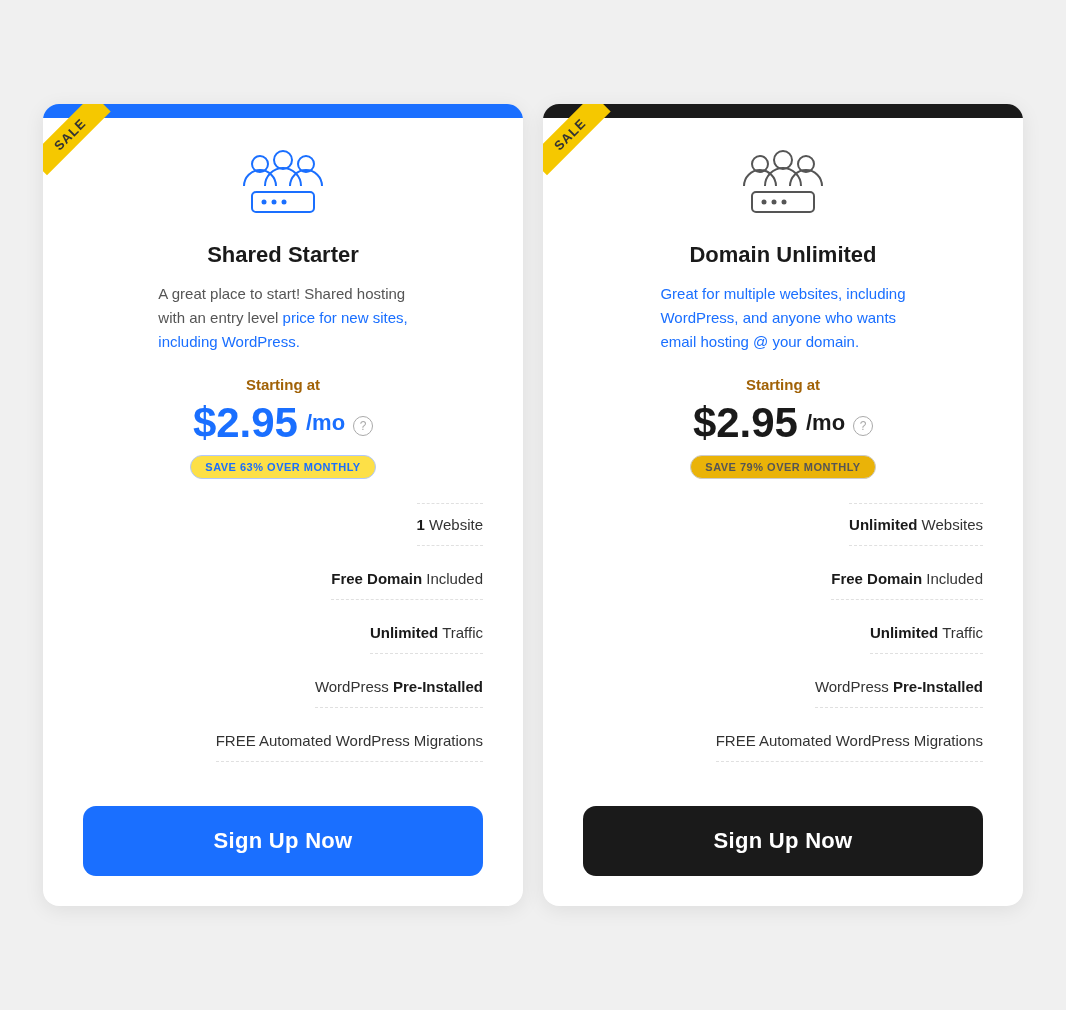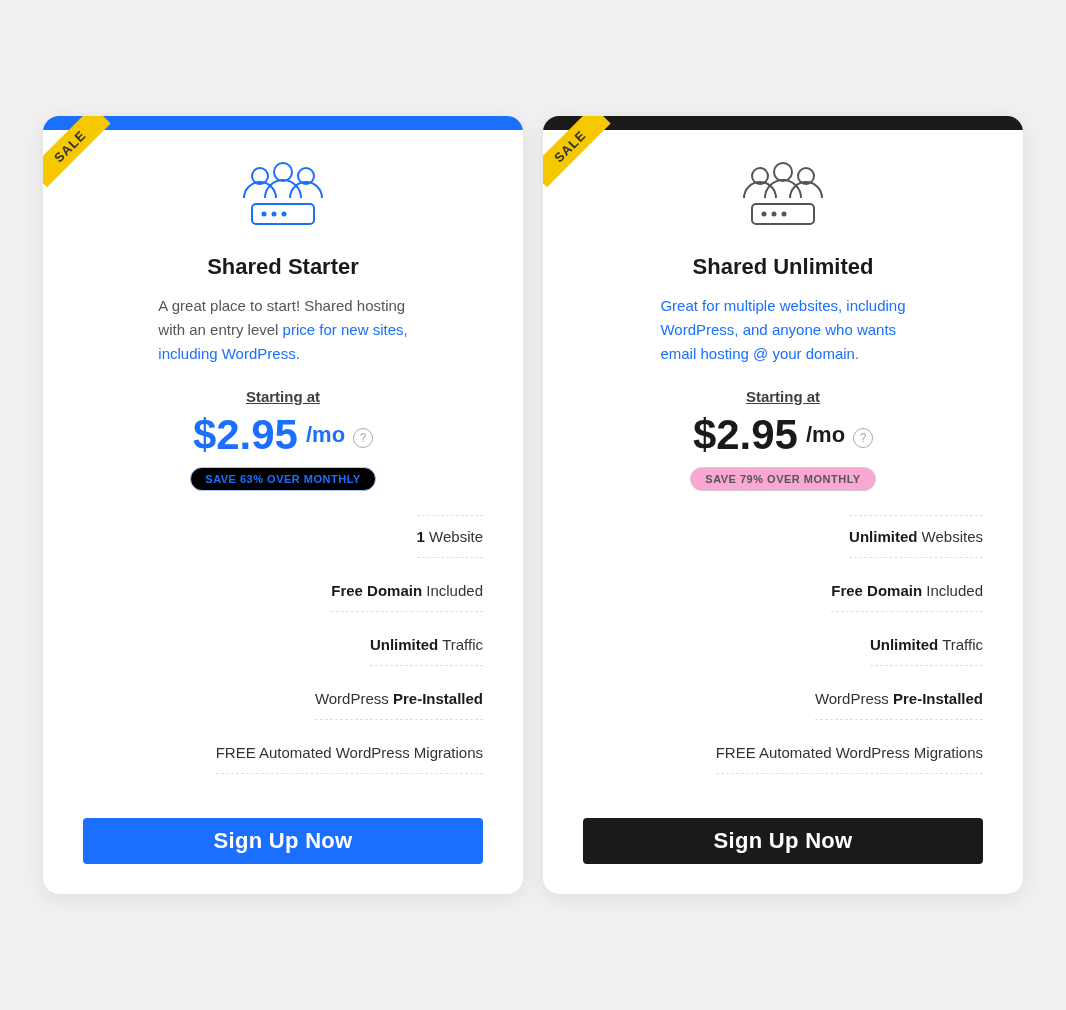--- a/index.html
+++ b/index.html
@@ -86,23 +86,22 @@
       line-height: 1.6;
       text-align: left;
       color: #555;
       margin-bottom: 22px;
     }
     .plan-description .highlight { color: #1a6fff; }
 
     .starting-at {
       font-size: 15px;
       font-weight: 600;
-      color: #404040;
+      color: #a16207;
       margin-bottom: 6px;
-      text-decoration: underline;
     }
 
     .price-row {
       display: flex;
       align-items: center;
       gap: 8px;
       margin-bottom: 8px;
     }
     .price {
       font-size: 42px;
@@ -132,26 +131,26 @@
 
     .save-badge {
       border-radius: 20px;
       padding: 5px 14px;
       font-size: 11px;
       font-weight: 700;
       letter-spacing: 0.5px;
       margin-bottom: 24px;
     }
     .save-badge.blue-badge {
-      background: #000000;
+      background: #fde047;
       color: #1a6fff;
       border: 1px solid #b0c8ff;
     }
     .save-badge.gray-badge {
-      background: #f9a8d4;
+      background: #eab308;
       color: #555;
       border: 1px solid #ccc;
     }
 
     
     .features-list {
       width: 100%;
       display: flex;
       flex-direction: column;
       gap: 12px;
@@ -167,23 +166,23 @@
     }
     .feature-item:first-child {
       border-top: 1.5px dashed #e0e0e0;
     }
     .feature-item .bold { font-weight: 800; color: #1a1a1a; }
 
     
     .cta-button {
       width: calc(100% - 80px);
       margin: 0 40px;
-      padding: 10px;
+      padding: 22px;
       border: none;
-      border-radius: 4px;
+      border-radius: 13px;
       font-size: 22px;
       font-weight: 700;
       color: #fff;
       cursor: pointer;
       letter-spacing: 0.3px;
     }
     .cta-button.blue-btn { background: #1a6fff; }
     .cta-button.dark-btn { background: #1a1a1a; }
   </style>
 </head>
@@ -246,21 +245,21 @@
     <path d="M52 38c0-8.8 7.2-16 16-16s16 7.2 16 16" stroke="#555" stroke-width="2" fill="none"></path>
 
     <circle cx="45" cy="12" r="9" stroke="#555" stroke-width="2" fill="none"></circle>
     <path d="M27 38c0-9.9 8.1-18 18-18s18 8.1 18 18" stroke="#555" stroke-width="2" fill="none"></path>
 
     <rect x="14" y="44" width="62" height="20" rx="4" stroke="#555" stroke-width="2" fill="none"></rect>
     <circle cx="26" cy="54" r="2.5" fill="#555"></circle>
     <circle cx="36" cy="54" r="2.5" fill="#555"></circle>
     <circle cx="46" cy="54" r="2.5" fill="#555"></circle>
   </svg></div>
-        <div class="plan-name">Shared Unlimited</div>
+        <div class="plan-name">Domain Unlimited</div>
         <div class="plan-description"><span class="highlight">Great for multiple websites, including<br>WordPress, and anyone who wants<br>email hosting @ your domain.</span></div>
         <div class="starting-at">Starting at</div>
         <div class="price-row">
           <span class="price">$2.95</span>
           <span class="price-period">/mo</span>
           <div class="question-icon">?</div>
         </div>
         <div class="save-badge gray-badge">SAVE 79% OVER MONTHLY</div>
         <div class="features-list">
           <div class="feature-item"><span class="bold">Unlimited</span> Websites</div>

